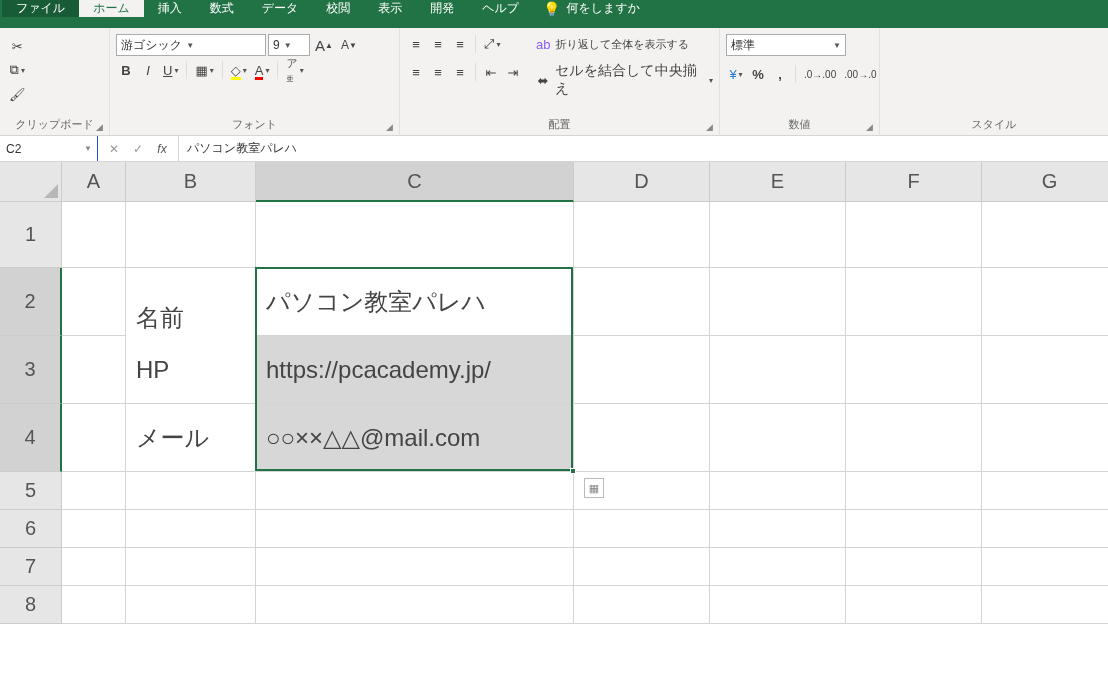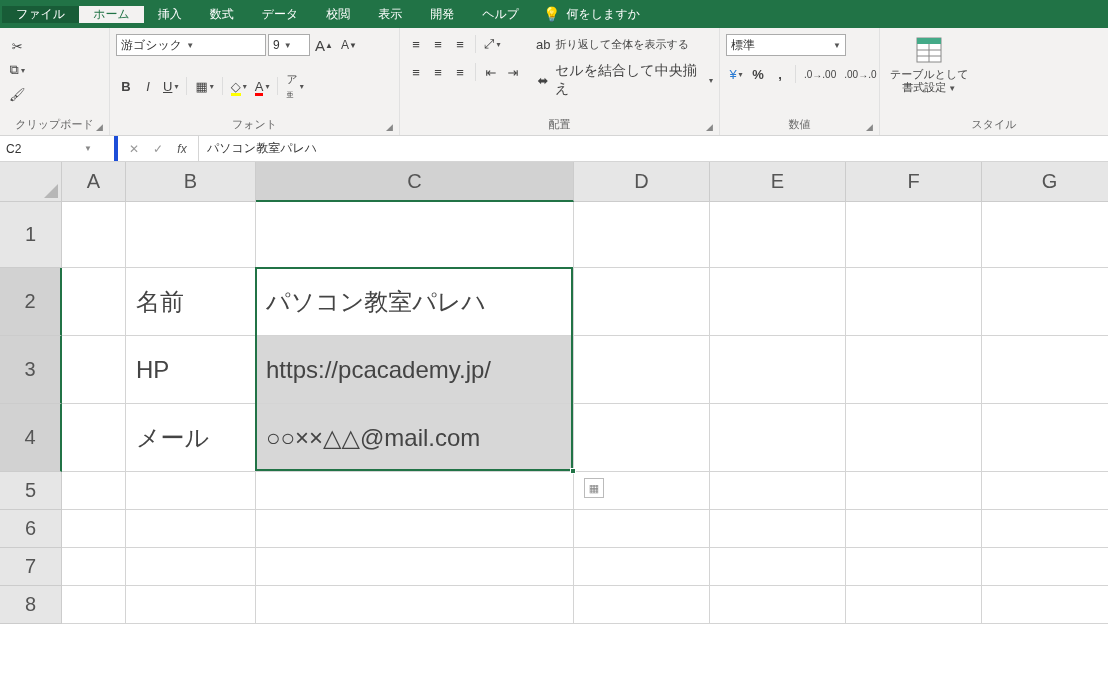--- a/index.html
+++ b/index.html
@@ -1,19 +1,19 @@
 <!DOCTYPE html>
 <html><head>
 <meta charset="utf-8">
 <style>
 * { box-sizing: border-box; margin: 0; padding: 0; }
 body { font-family: "Meiryo UI", "Yu Gothic UI", sans-serif; font-size: 12px; background: #fff; overflow: hidden; width: 1108px; height: 693px; }
 
 
-.ribbon-tabs { background: #217346; color: #fff; height: 28px; display: flex; align-items: center; gap: 0; padding-left: 2px; }
+.ribbon-tabs { background: #217346; color: #fff; height: 28px; display: flex; align-items: flex-start; gap: 0; padding-left: 2px; }
 .ribbon-tabs .tab { padding: 0 14px; display: flex; align-items: center; font-size: 12px; cursor: pointer; }
 .ribbon-tabs .tab.file { background: #185c37; }
 .ribbon-tabs .tab.active { background: #f3f2f1; color: #217346; }
 .ribbon-tabs .tell-me { display: flex; align-items: center; gap: 6px; padding: 0 10px; }
 .ribbon-tabs .bulb { font-size: 14px; }
 
 
 .ribbon { background: #f3f2f1; border-bottom: 1px solid #d5d5d5; display: flex; height: 108px; }
 .rgroup { border-right: 1px solid #e1e1e1; display: flex; flex-direction: column; justify-content: space-between; padding: 4px 6px 2px 6px; }
 .rgroup .contents { display: flex; align-items: flex-start; gap: 4px; flex: 1; }
@@ -34,21 +34,21 @@
 .sep { width: 1px; height: 18px; background: #ddd; margin: 0 3px; }
 
 
 .paste-icon { position: relative; width: 30px; height: 34px; }
 .paste-icon .board { position: absolute; left: 2px; top: 4px; width: 22px; height: 28px; background: #d9b36c; border-radius: 3px; }
 .paste-icon .clip { position: absolute; left: 8px; top: 0; width: 10px; height: 6px; background: #a8a8a8; border-radius: 2px; }
 .paste-icon .paper { position: absolute; left: 12px; top: 14px; width: 16px; height: 20px; background: #fff; border: 1px solid #888; }
 
 
 .formula-bar { height: 26px; border-bottom: 1px solid #d5d5d5; display: flex; align-items: stretch; background: #fff; }
-.name-box { width: 118px; border-right: 4px solid #1d4ed8; display: flex; align-items: center; }
+.name-box { width: 98px; border-right: 1px solid #1d4ed8; display: flex; align-items: center; }
 .name-box input { border: none; outline: none; width: 80px; padding: 0 6px; font-size: 12px; color: #333; }
 .name-box .arrow { font-size: 8px; color: #888; padding: 0 4px; cursor: pointer; }
 .fx-btns { display: flex; align-items: center; border-right: 1px solid #d5d5d5; padding: 0 4px; }
 .fx-btns .b { width: 24px; text-align: center; color: #999; font-size: 12px; cursor: pointer; }
 .fx-btns .fx { font-style: italic; color: #555; }
 .formula-input { flex: 1; }
 .formula-input input { border: none; outline: none; width: 100%; height: 100%; padding: 0 8px; font-size: 12px; color: #333; }
 
 
 .grid { position: relative; }
@@ -108,21 +108,21 @@
           </span>
       </div>
     </div>
     <div class="glabel">
         <span>クリップボード</span>
         <span class="launcher">◢</span>
       </div>
   </div>
 
   <div class="rgroup" style="width:290px">
-    <div class="contents col" style="gap:20px;width:100%;padding-top:2px">
+    <div class="contents col" style="gap:4px;width:100%;padding-top:2px">
       <div class="row">
         <div class="combo" style="width:150px">
             <span>游ゴシック</span>
             <span class="arrow">▼</span>
           </div>
         <div class="combo" style="width:42px">
             <span>9</span>
             <span class="arrow">▼</span>
           </div>
         <span class="smallbtn" style="font-size:15px">A<sup style="font-size:8px">▲</sup></span>
@@ -181,21 +181,21 @@
           <span class="smallbtn">≡</span>
           <span class="smallbtn">≡</span>
           <span class="sep"></span>
           <span class="smallbtn">⇤</span>
           <span class="smallbtn">⇥</span>
         </div>
       </div>
       <div class="col" style="gap:8px;padding-top:2px">
         <div class="row">
           <span class="smallbtn">
-              <span style="color:#404040">ab</span>
+              <span style="color:#8b5cf6">ab</span>
             </span>
           <span style="font-size:11px;color:#444">折り返して全体を表示する</span>
         </div>
         <div class="row">
           <span class="smallbtn">
               <span>⬌</span>
             </span>
           <span style="font-size:14px;color:#444">セルを結合して中央揃え</span>
             <span class="dd">▾</span>
         </div>
@@ -227,33 +227,20 @@
       </div>
     </div>
     <div class="glabel">
         <span>数値</span>
         <span class="launcher">◢</span>
       </div>
   </div>
 
   <div class="rgroup" style="flex:1;border-right:none">
     <div class="contents" style="gap:4px">
-      <div class="bigbtn">
-        <div class="icon">
-            <svg width="28" height="28">
-              <rect x="2" y="2" width="24" height="24" fill="#fff" stroke="#888"></rect>
-              <rect x="2" y="2" width="24" height="6" fill="#4a8"></rect>
-              <line x1="2" y1="14" x2="26" y2="14" stroke="#888"></line>
-              <line x1="2" y1="20" x2="26" y2="20" stroke="#888"></line>
-              <line x1="14" y1="8" x2="14" y2="26" stroke="#888"></line>
-            </svg>
-          </div>
-        <div class="lbl"><span style="white-space:pre">テーブルとして
-書式設定</span><span class="dd">▼</span></div>
-      </div>
     </div>
     <div class="glabel">
         <span>スタイル</span>
       </div>
   </div>
 </div>
 
 <div class="formula-bar">
   <div class="name-box">
     <input value="C2" style="">
@@ -293,21 +280,21 @@
   <div class="cells" id="cells">
       <div class="cell" style="left: 0px; top: 0px; width: 64px; height: 66px;"></div>
       <div class="cell" style="left: 0px; top: 66px; width: 64px; height: 68px;"></div>
       <div class="cell" style="left: 0px; top: 134px; width: 64px; height: 68px;"></div>
       <div class="cell" style="left: 0px; top: 202px; width: 64px; height: 68px;"></div>
       <div class="cell" style="left: 0px; top: 270px; width: 64px; height: 38px;"></div>
       <div class="cell" style="left: 0px; top: 308px; width: 64px; height: 38px;"></div>
       <div class="cell" style="left: 0px; top: 346px; width: 64px; height: 38px;"></div>
       <div class="cell" style="left: 0px; top: 384px; width: 64px; height: 38px;"></div>
       <div class="cell" style="left: 64px; top: 0px; width: 130px; height: 66px;"></div>
-      <div class="cell" style="left: 64px; top: 66px; width: 130px; height: 68px;">名前</div>
+      <div class="cell" style="left: 64px; top: 82px; width: 130px; height: 68px;">名前</div>
       <div class="cell" style="left: 64px; top: 134px; width: 130px; height: 68px;">HP</div>
       <div class="cell" style="left: 64px; top: 202px; width: 130px; height: 68px;">メール</div>
       <div class="cell" style="left: 64px; top: 270px; width: 130px; height: 38px;"></div>
       <div class="cell" style="left: 64px; top: 308px; width: 130px; height: 38px;"></div>
       <div class="cell" style="left: 64px; top: 346px; width: 130px; height: 38px;"></div>
       <div class="cell" style="left: 64px; top: 384px; width: 130px; height: 38px;"></div>
       <div class="cell" style="left: 194px; top: 0px; width: 318px; height: 66px;"></div>
       <div class="cell" style="left: 194px; top: 66px; width: 318px; height: 68px;">パソコン教室パレハ</div>
       <div class="cell selrange" style="left: 194px; top: 134px; width: 318px; height: 68px;">https://pcacademy.jp/</div>
       <div class="cell selrange" style="left: 194px; top: 202px; width: 318px; height: 68px;">○○××△△@mail.com</div>

